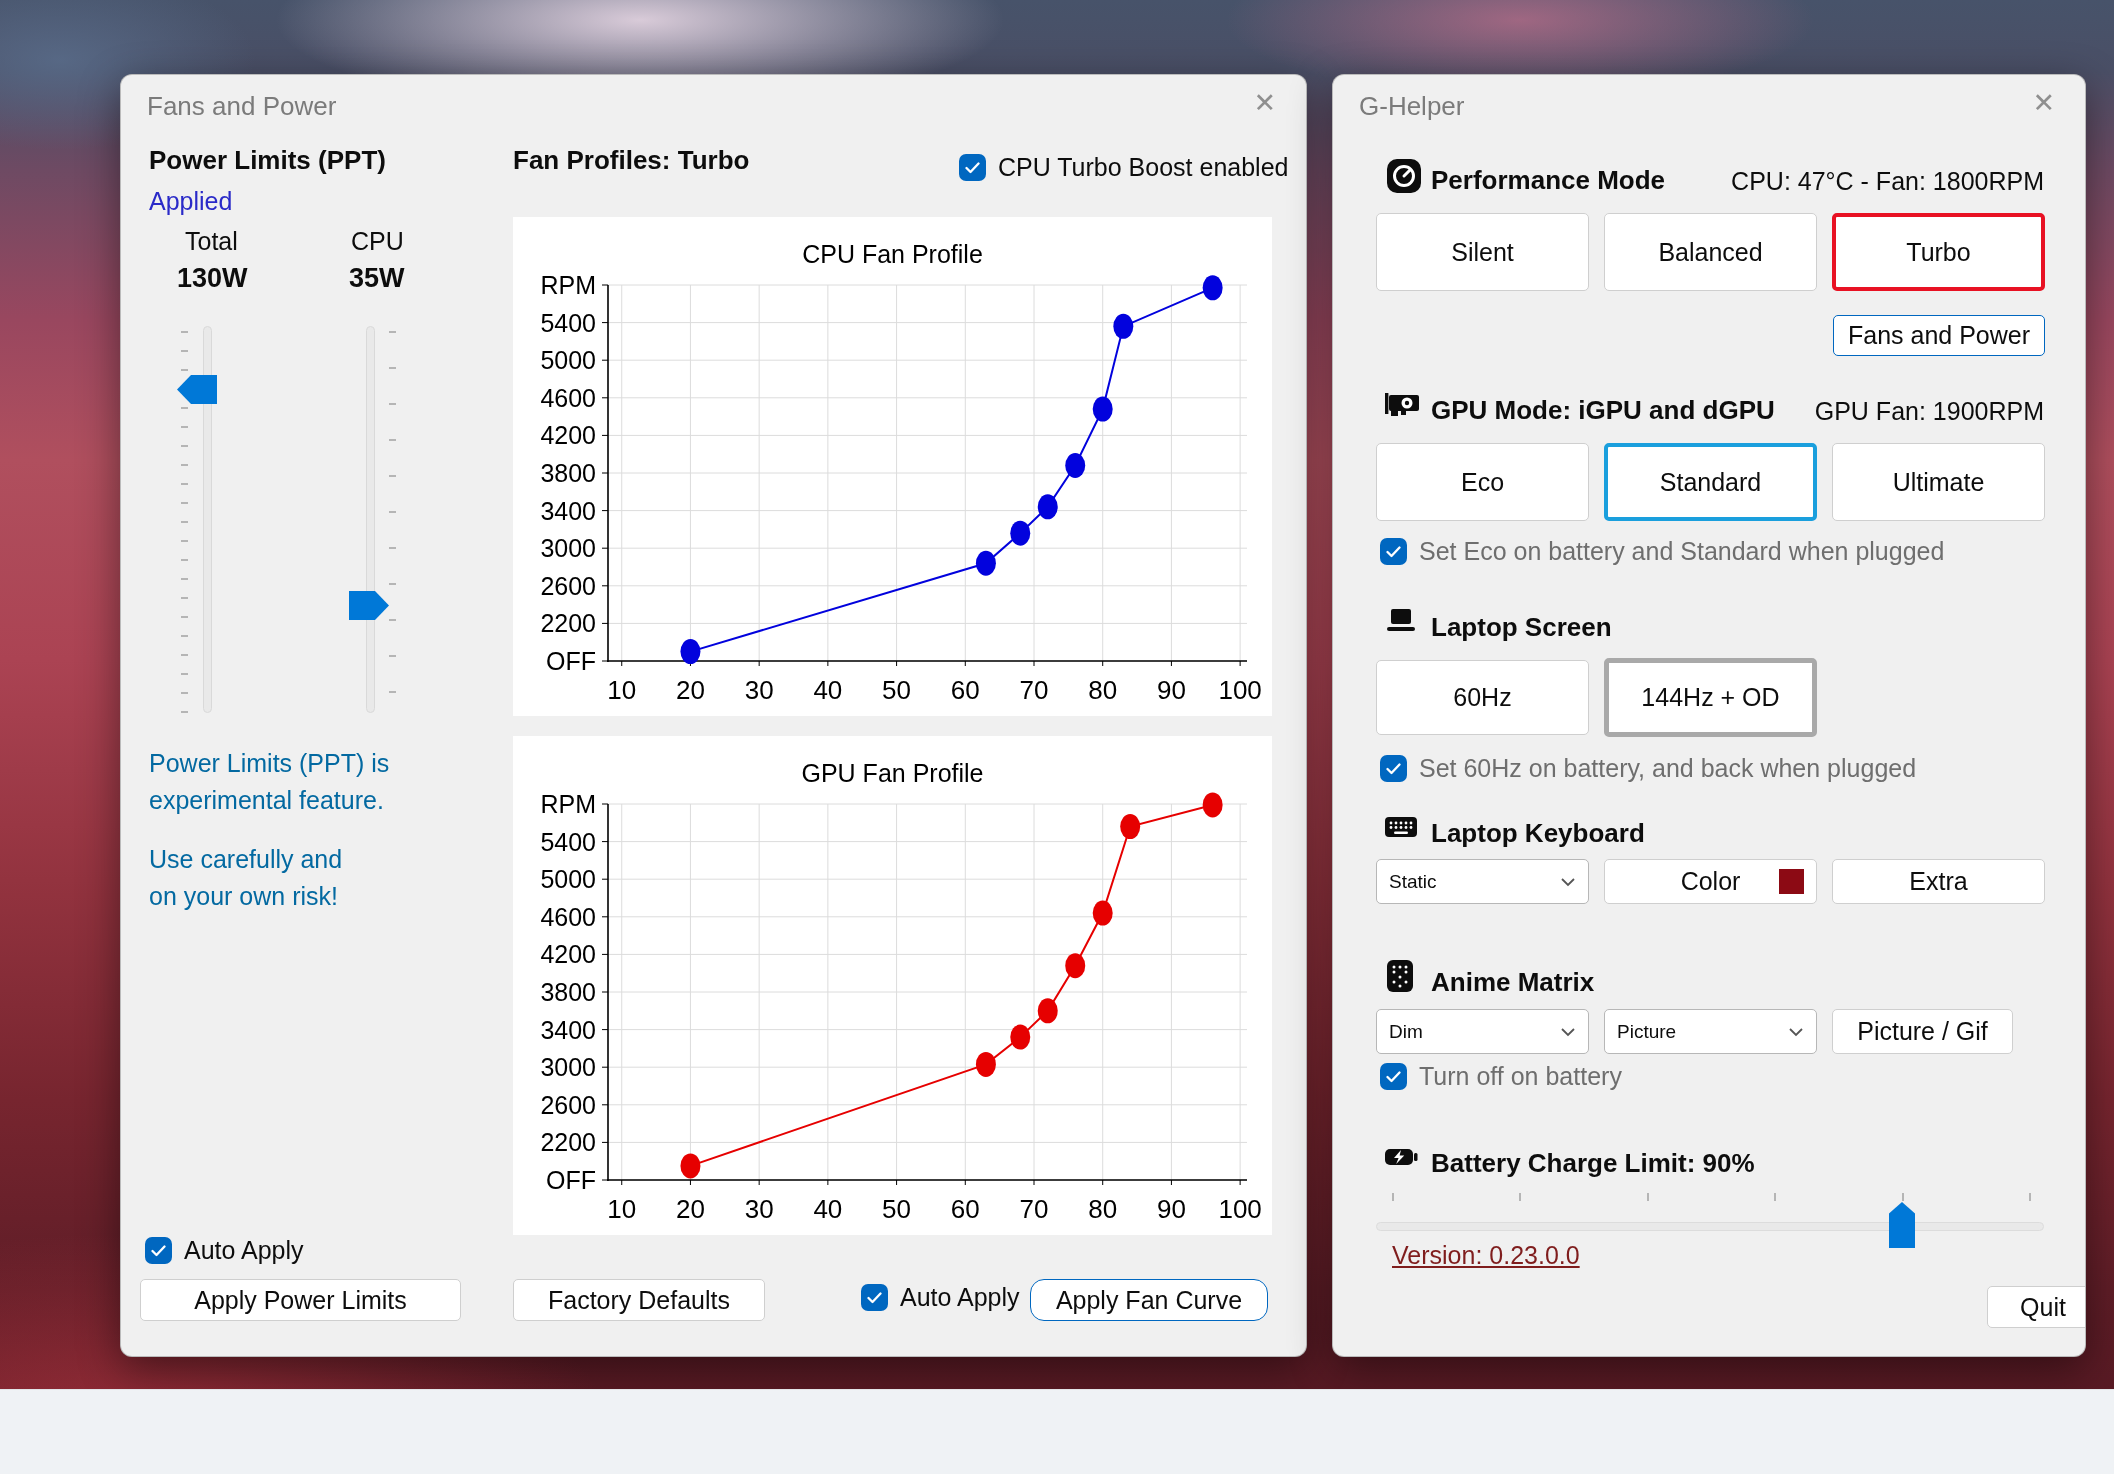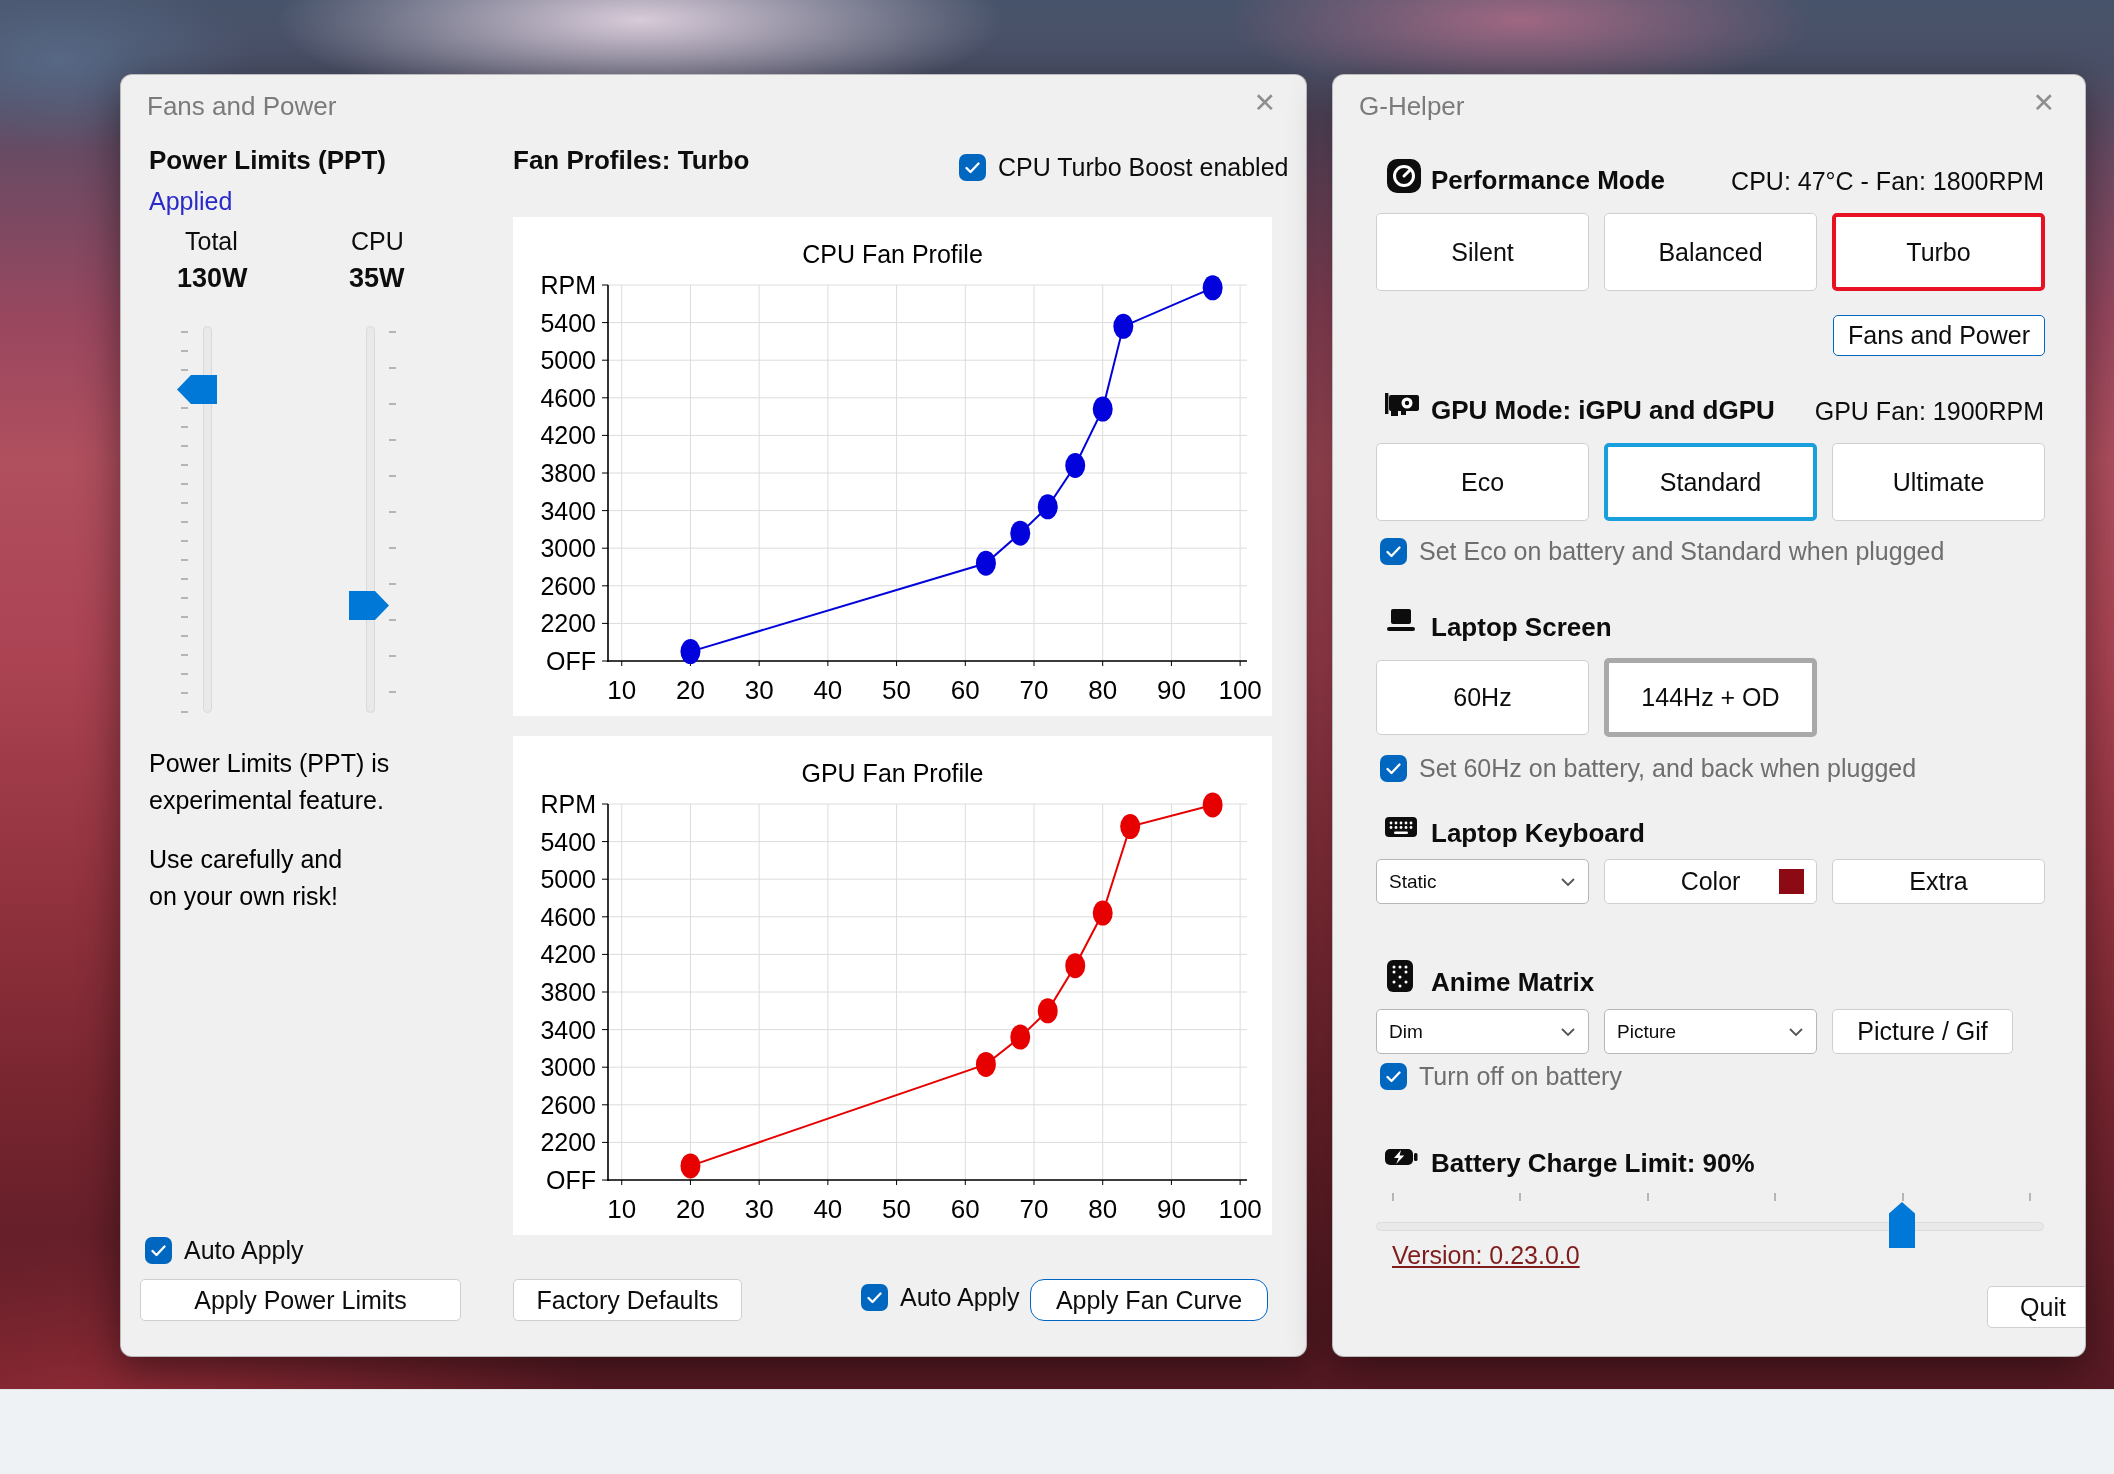--- a/index.html
+++ b/index.html
@@ -30,21 +30,21 @@
   .cblab{font-size:25px;color:#0d0d0d;white-space:nowrap;}
   .gray{color:#6e6e6e;}
   .panel{position:absolute;background:#fff;}
   .vtrack{position:absolute;width:9px;background:#e9e9e9;border:1px solid #d9d9d9;border-radius:5px;box-sizing:border-box;}
   .vticks{position:absolute;width:7px;}
   .t19{background:repeating-linear-gradient(to bottom,#b5b5b5 0 2px,transparent 2px 19px);}
   .t36{background:repeating-linear-gradient(to bottom,#b5b5b5 0 2px,transparent 2px 36px);}
   .vthumb{position:absolute;width:40px;height:29px;background:#0078d7;}
   .vthumb.left{clip-path:polygon(0 50%,35% 0,100% 0,100% 100%,35% 100%);}
   .vthumb.right{clip-path:polygon(0 0,65% 0,100% 50%,65% 100%,0 100%);}
-  .warn{position:absolute;font-size:25px;color:#000000;line-height:37px;white-space:pre-line;}
+  .warn{position:absolute;font-size:25px;color:#0369a1;line-height:37px;white-space:pre-line;}
   .hticks{position:absolute;height:8px;background:repeating-linear-gradient(to right,#b5b5b5 0 2px,transparent 2px 127.4px);}
   .htrack{position:absolute;height:9px;background:#e9e9e9;border:1px solid #dcdcdc;border-radius:5px;box-sizing:border-box;}
   .hthumb{position:absolute;width:26px;height:46px;background:#0078d7;clip-path:polygon(50% 0,100% 25%,100% 100%,0 100%,0 25%);}
   .version{position:absolute;font-size:25px;color:#7f1d1d;text-decoration:underline;}
   .swatch{width:25px;height:25px;position:absolute;right:12px;}
   .taskbar{position:absolute;left:0;top:1389px;width:2114px;height:85px;background:#eff2f5;border-top:1px solid rgba(0,0,0,.05);}
 </style>
 </head>
 <body>
 
@@ -77,21 +77,21 @@
 
     <div class="cbrow" style="left:24px;top:1161px;">
       <span class="cb">
           <svg width="15" height="12" viewBox="0 0 15 12">
             <polyline points="1.5,6 5.5,10 13.5,1.5" fill="none" stroke="#fff" stroke-width="2.3" stroke-linecap="round" stroke-linejoin="round"></polyline>
           </svg>
         </span>
       <span class="cblab">Auto Apply</span>
     </div>
     <div class="btn" style="left:19px;top:1204px;width:321px;height:42px;">Apply Power Limits</div>
-    <div class="btn" style="left:392px;top:1204px;width:229px;height:42px;">Factory Defaults</div>
+    <div class="btn" style="left:392px;top:1204px;width:252px;height:42px;">Factory Defaults</div>
     <div class="cbrow" style="left:740px;top:1208px;">
       <span class="cb">
           <svg width="15" height="12" viewBox="0 0 15 12">
             <polyline points="1.5,6 5.5,10 13.5,1.5" fill="none" stroke="#fff" stroke-width="2.3" stroke-linecap="round" stroke-linejoin="round"></polyline>
           </svg>
         </span>
       <span class="cblab">Auto Apply</span>
     </div>
     <div class="btn outline-blue" style="left:909px;top:1204px;width:238px;height:42px;border-radius:14px;">Apply Fan Curve</div>
 

